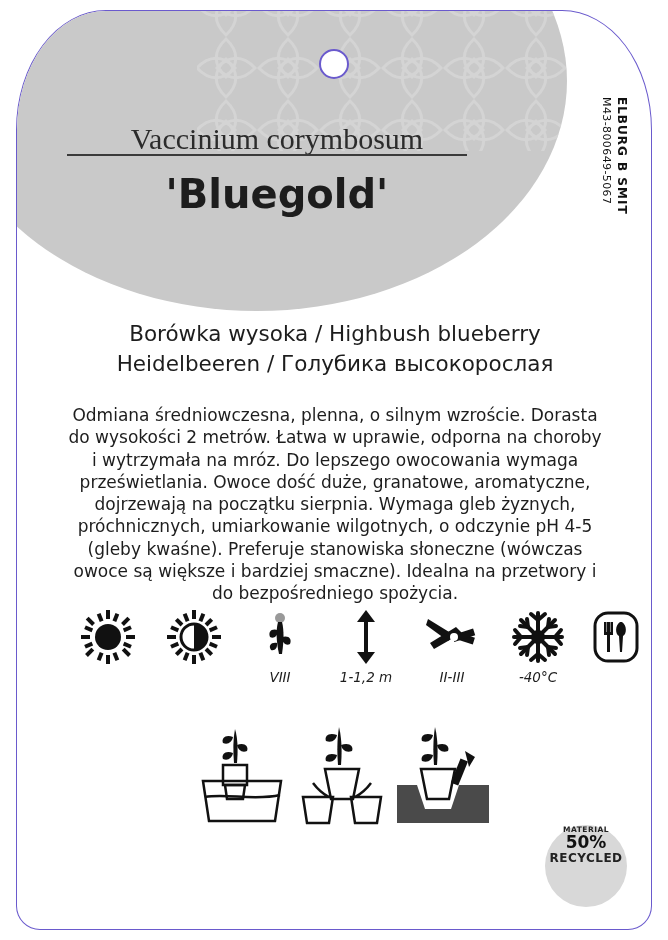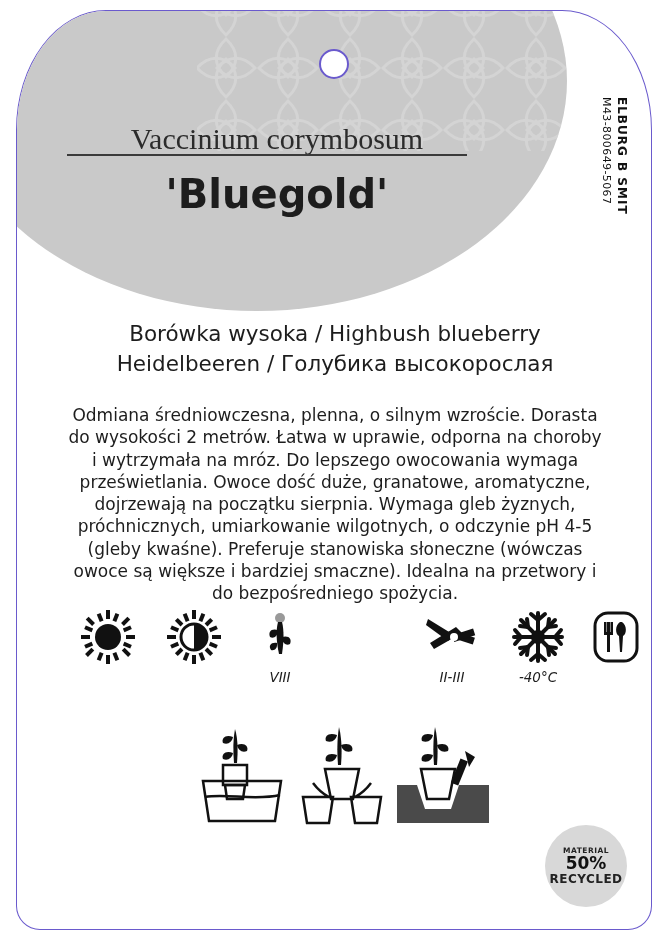--- a/index.html
+++ b/index.html
@@ -176,21 +176,20 @@
     position: absolute;
     right: 24px;
     bottom: 22px;
     width: 82px;
     height: 82px;
     border-radius: 50%;
     background: #d8d8d8;
     display: flex;
     flex-direction: column;
     align-items: center;
-    justify-content: center;
     text-align: center;
   }
   #recycle-badge .top-txt {
     font-size: 7.5px;
     font-weight: bold;
     letter-spacing: 0.5px;
     color: #222;
   }
   #recycle-badge .big-txt {
     font-size: 17px;
@@ -309,20 +308,32 @@
             <path d="M16 12 C14 20 14 30 17 44 L20 44 C22 30 22 20 20 12 Z"></path>
             <path d="M16 20 C9 18 6 22 8 27 C12 29 15 26 16 22 Z"></path>
             <path d="M20 27 C27 25 30 29 28 34 C24 36 21 33 20 29 Z"></path>
             <path d="M15 33 C9 32 6 36 9 40 C13 41 15 38 15 35 Z"></path>
           </g>
         </svg>
       </div>
       <div class="icon-label">VIII</div>
     </div>
 
+    <div class="icon-cell" style="left:258px;">
+      <div class="icon-glyph">
+        <svg width="26" height="54" viewBox="0 0 26 54">
+          <g fill="#111">
+            <rect x="11" y="8" width="4" height="38"></rect>
+            <path d="M13 0 L22 12 L4 12 Z"></path>
+            <path d="M13 54 L22 42 L4 42 Z"></path>
+          </g>
+        </svg>
+      </div>
+      <div class="icon-label">1-1,2 m</div>
+    </div>
 
     <div class="icon-cell" style="left:344px;">
       <div class="icon-glyph">
         <svg width="56" height="48" viewBox="0 0 56 48">
           <g fill="#111">
             <path d="M4 6 L30 22 L24 28 L2 12 Z"></path>
             <path d="M6 30 L32 14 L38 20 L10 36 Z"></path>
             <rect x="30" y="18" width="22" height="7" transform="rotate(18 30 18)"></rect>
             <rect x="30" y="22" width="22" height="7" transform="rotate(-18 30 28)"></rect>
             <circle cx="30" cy="24" r="4" fill="#fff"></circle>

